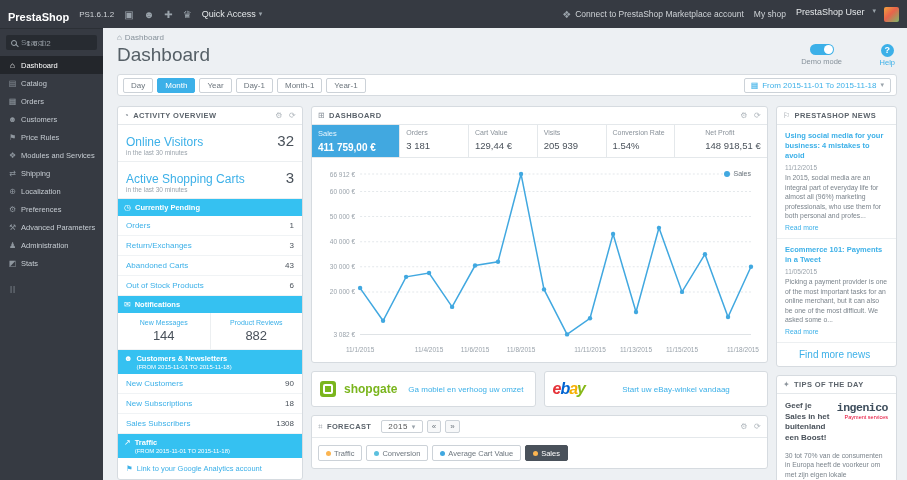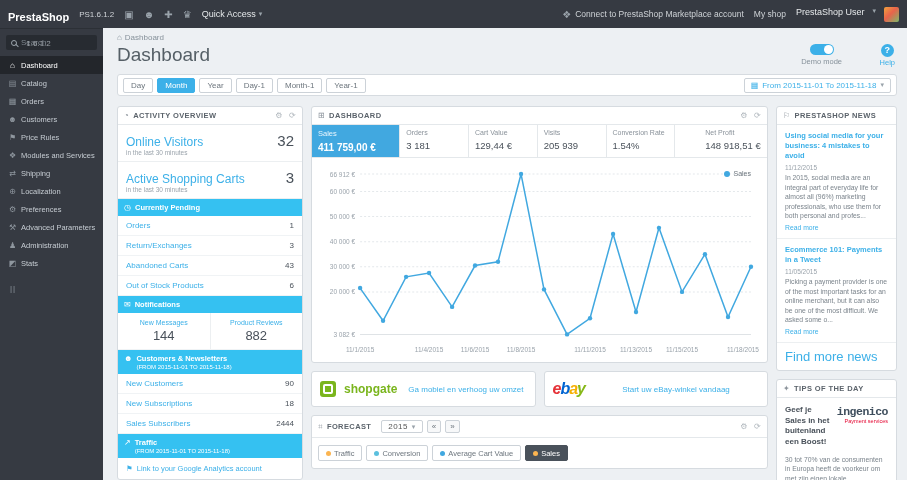--- a/index.html
+++ b/index.html
@@ -116,21 +116,21 @@
   .pill { display:flex; align-items:center; gap:3px; border:1px solid #ccd2d8; border-radius:2px; padding:2.5px 7px; font-size:7.5px; color:#6c757d; background:#fff; cursor:pointer; }
   .pill.active { background:#49515a; border-color:#49515a; color:#fff; }
   .pdot { width:5px; height:5px; border-radius:50%; display:inline-block; }
 
   
   .article { padding:6px 8px 7px; border-bottom:1px solid #eceff1; }
   .a-title { color:#3cb0e8; font-size:7.5px; font-weight:bold; line-height:1.35; cursor:pointer; }
   .a-date { color:#9aa3ab; font-size:6.5px; margin:3px 0 2px; }
   .a-body { color:#7b848c; font-size:6.8px; line-height:1.4; }
   .read-more { display:block; color:#3cb0e8; font-size:6.8px; margin-top:3px; cursor:pointer; }
-  .more-news { padding:6px 8px; font-size:13px; color:#3cb0e8; cursor:pointer; }
+  .more-news { padding:6px 22px; font-size:10px; color:#3cb0e8; cursor:pointer; }
   .tips-content { padding:7px 8px; }
   .tips-top { display:flex; justify-content:space-between; gap:6px; }
   .tips-headline { font-size:8px; font-weight:bold; color:#49515a; width:58px; line-height:1.35; }
   .ingenico { text-align:right; flex:1; }
   .ing-main { font-size:11.5px; font-weight:bold; color:#3d4d5c; letter-spacing:-0.5px;font-family:Liberation Mono, monospace; }
   .ing-sub { font-size:5.5px; color:#e4022e; text-align:right; }
   .tips-body { font-size:6.8px; color:#7b848c; margin-top:7px; line-height:1.4; }
 </style>
 </head>
 <body>
@@ -332,21 +332,21 @@
           <div class="arow">
               <span class="al">New Customers</span>
               <span class="av">90</span>
             </div>
           <div class="arow">
               <span class="al">New Subscriptions</span>
               <span class="av">18</span>
             </div>
           <div class="arow">
               <span class="al">Sales Subscribers</span>
-              <span class="av">2444</span>
+              <span class="av">1308</span>
             </div>
 
           <div class="subbar">
             <span class="sb-icon">↗</span>
             <span>
               <span>Traffic</span>
               <span class="sub2">(FROM 2015-11-01 TO 2015-11-18)</span>
             </span>
           </div>
           <div class="ga-link">

